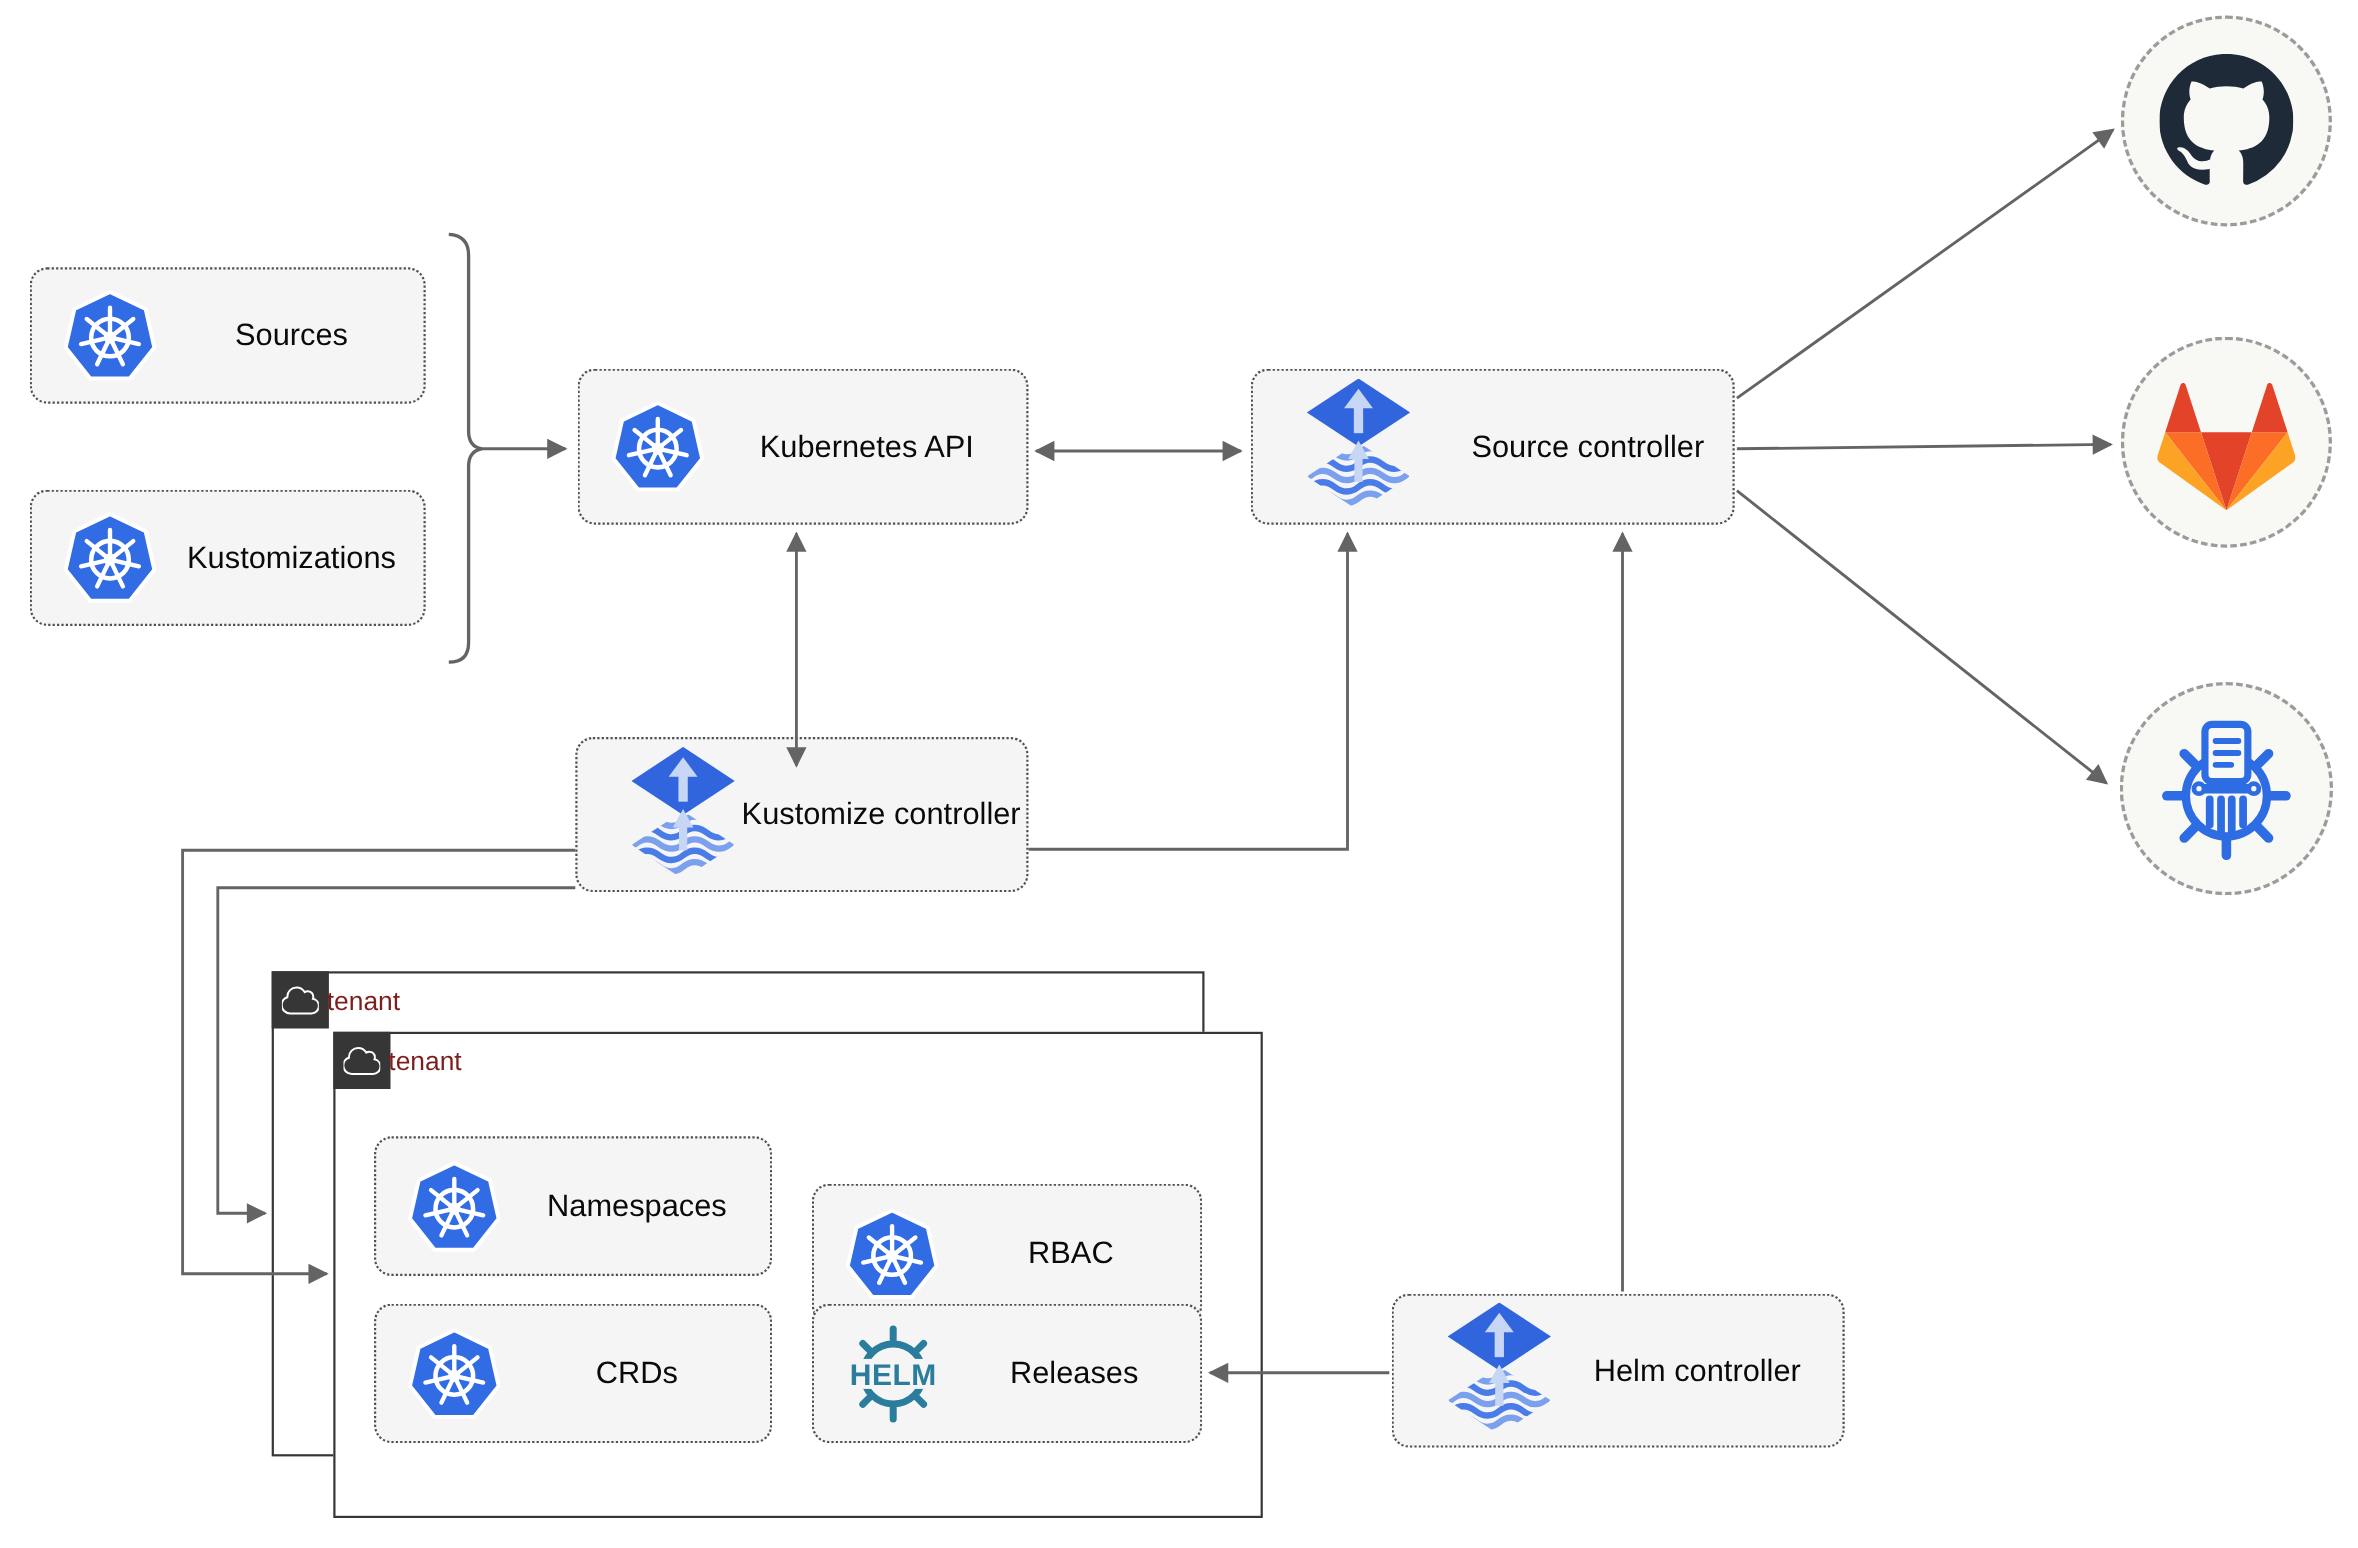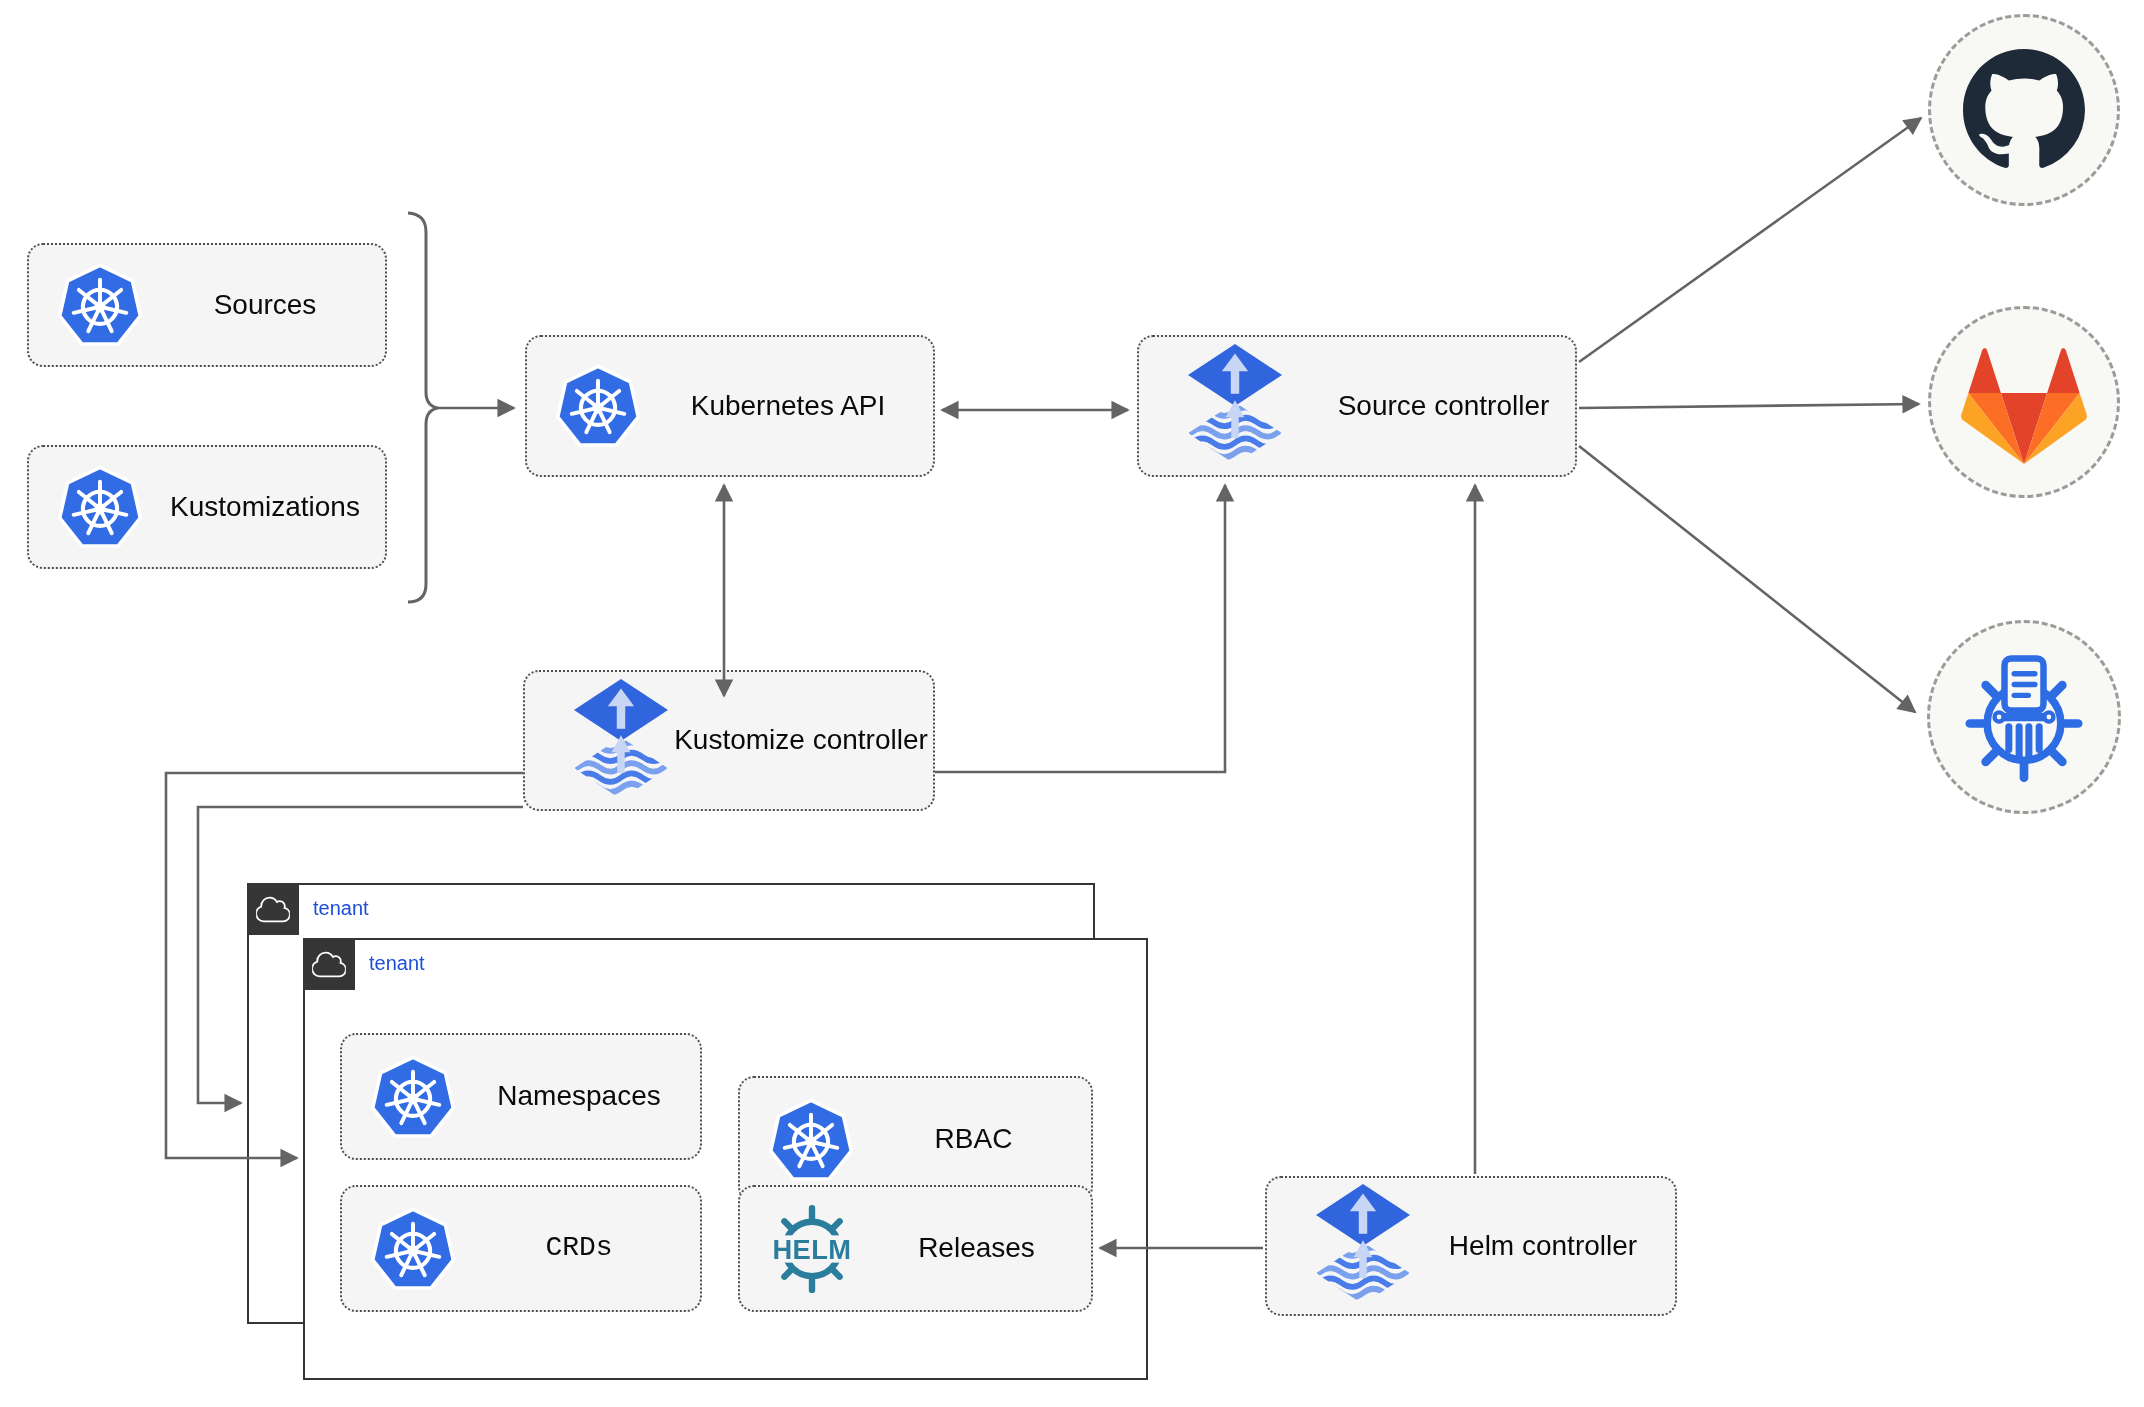--- a/index.html
+++ b/index.html
@@ -27,21 +27,21 @@
   .node .label{flex:1;text-align:center;font-size:28px;color:#0a0a0a;line-height:1.3;}
   .label-wrap{max-width:180px;margin:0 auto;}
   .icon-k8s{width:90px;height:92px;margin-left:26px;flex:0 0 auto;}
   .icon-flux{width:96px;height:124px;margin-left:48px;flex:0 0 auto;}
   .icon-helm{width:100px;height:96px;margin-left:22px;flex:0 0 auto;}
 
   .tenant{position:absolute;background:#ffffff;border:2px solid var(--tenant);box-sizing:border-box;}
   .tenant-header{position:absolute;top:-2px;left:-2px;width:52px;height:52px;background:var(--tenant);
                  display:flex;align-items:center;justify-content:center;}
   .tenant-header svg{width:34px;height:27px;}
-  .tenant-label{position:absolute;left:64px;top:12px;font-size:20px;color:#1d4ed8;}
+  .tenant-label{position:absolute;left:48px;top:12px;font-size:24px;color:#7f1d1d;}
 
   .circle{position:absolute;border-radius:50%;border:3px dashed var(--circle-border);
           background:var(--circle-fill);display:flex;align-items:center;justify-content:center;box-sizing:border-box;}
 
   #wires{position:absolute;left:0;top:0;pointer-events:none;z-index:9;}
   .wire{fill:none;stroke:var(--wire);stroke-width:2.6px;}
   .bracket{fill:none;stroke:var(--wire);stroke-width:3px;}
 </style>
 </head>
 <body>
@@ -203,21 +203,21 @@
     <span class="label">Namespaces</span>
   </div>
 
   <div class="node" style="left:738px;top:1076px;width:355px;height:127px;">
     <svg class="icon-k8s" viewBox="0 0 100 100">
         <use href="#sym-k8s"></use>
       </svg>
     <span class="label">RBAC</span>
   </div>
 
-  <div class="node" style="left:340px;top:1185px;width:362px;height:127px;font-family:Liberation Mono, monospace;">
+  <div class="node" style="left:340px;top:1185px;width:362px;height:127px;">
     <svg class="icon-k8s" viewBox="0 0 100 100">
         <use href="#sym-k8s"></use>
       </svg>
     <span class="label">CRDs</span>
   </div>
 
   <div class="node" style="left:738px;top:1185px;width:355px;height:127px;">
     <svg class="icon-helm" viewBox="0 0 110 100">
       <g stroke="#2a7d9c" stroke-width="7" stroke-linecap="round" fill="none">
         <circle cx="55" cy="50" r="30"></circle>

